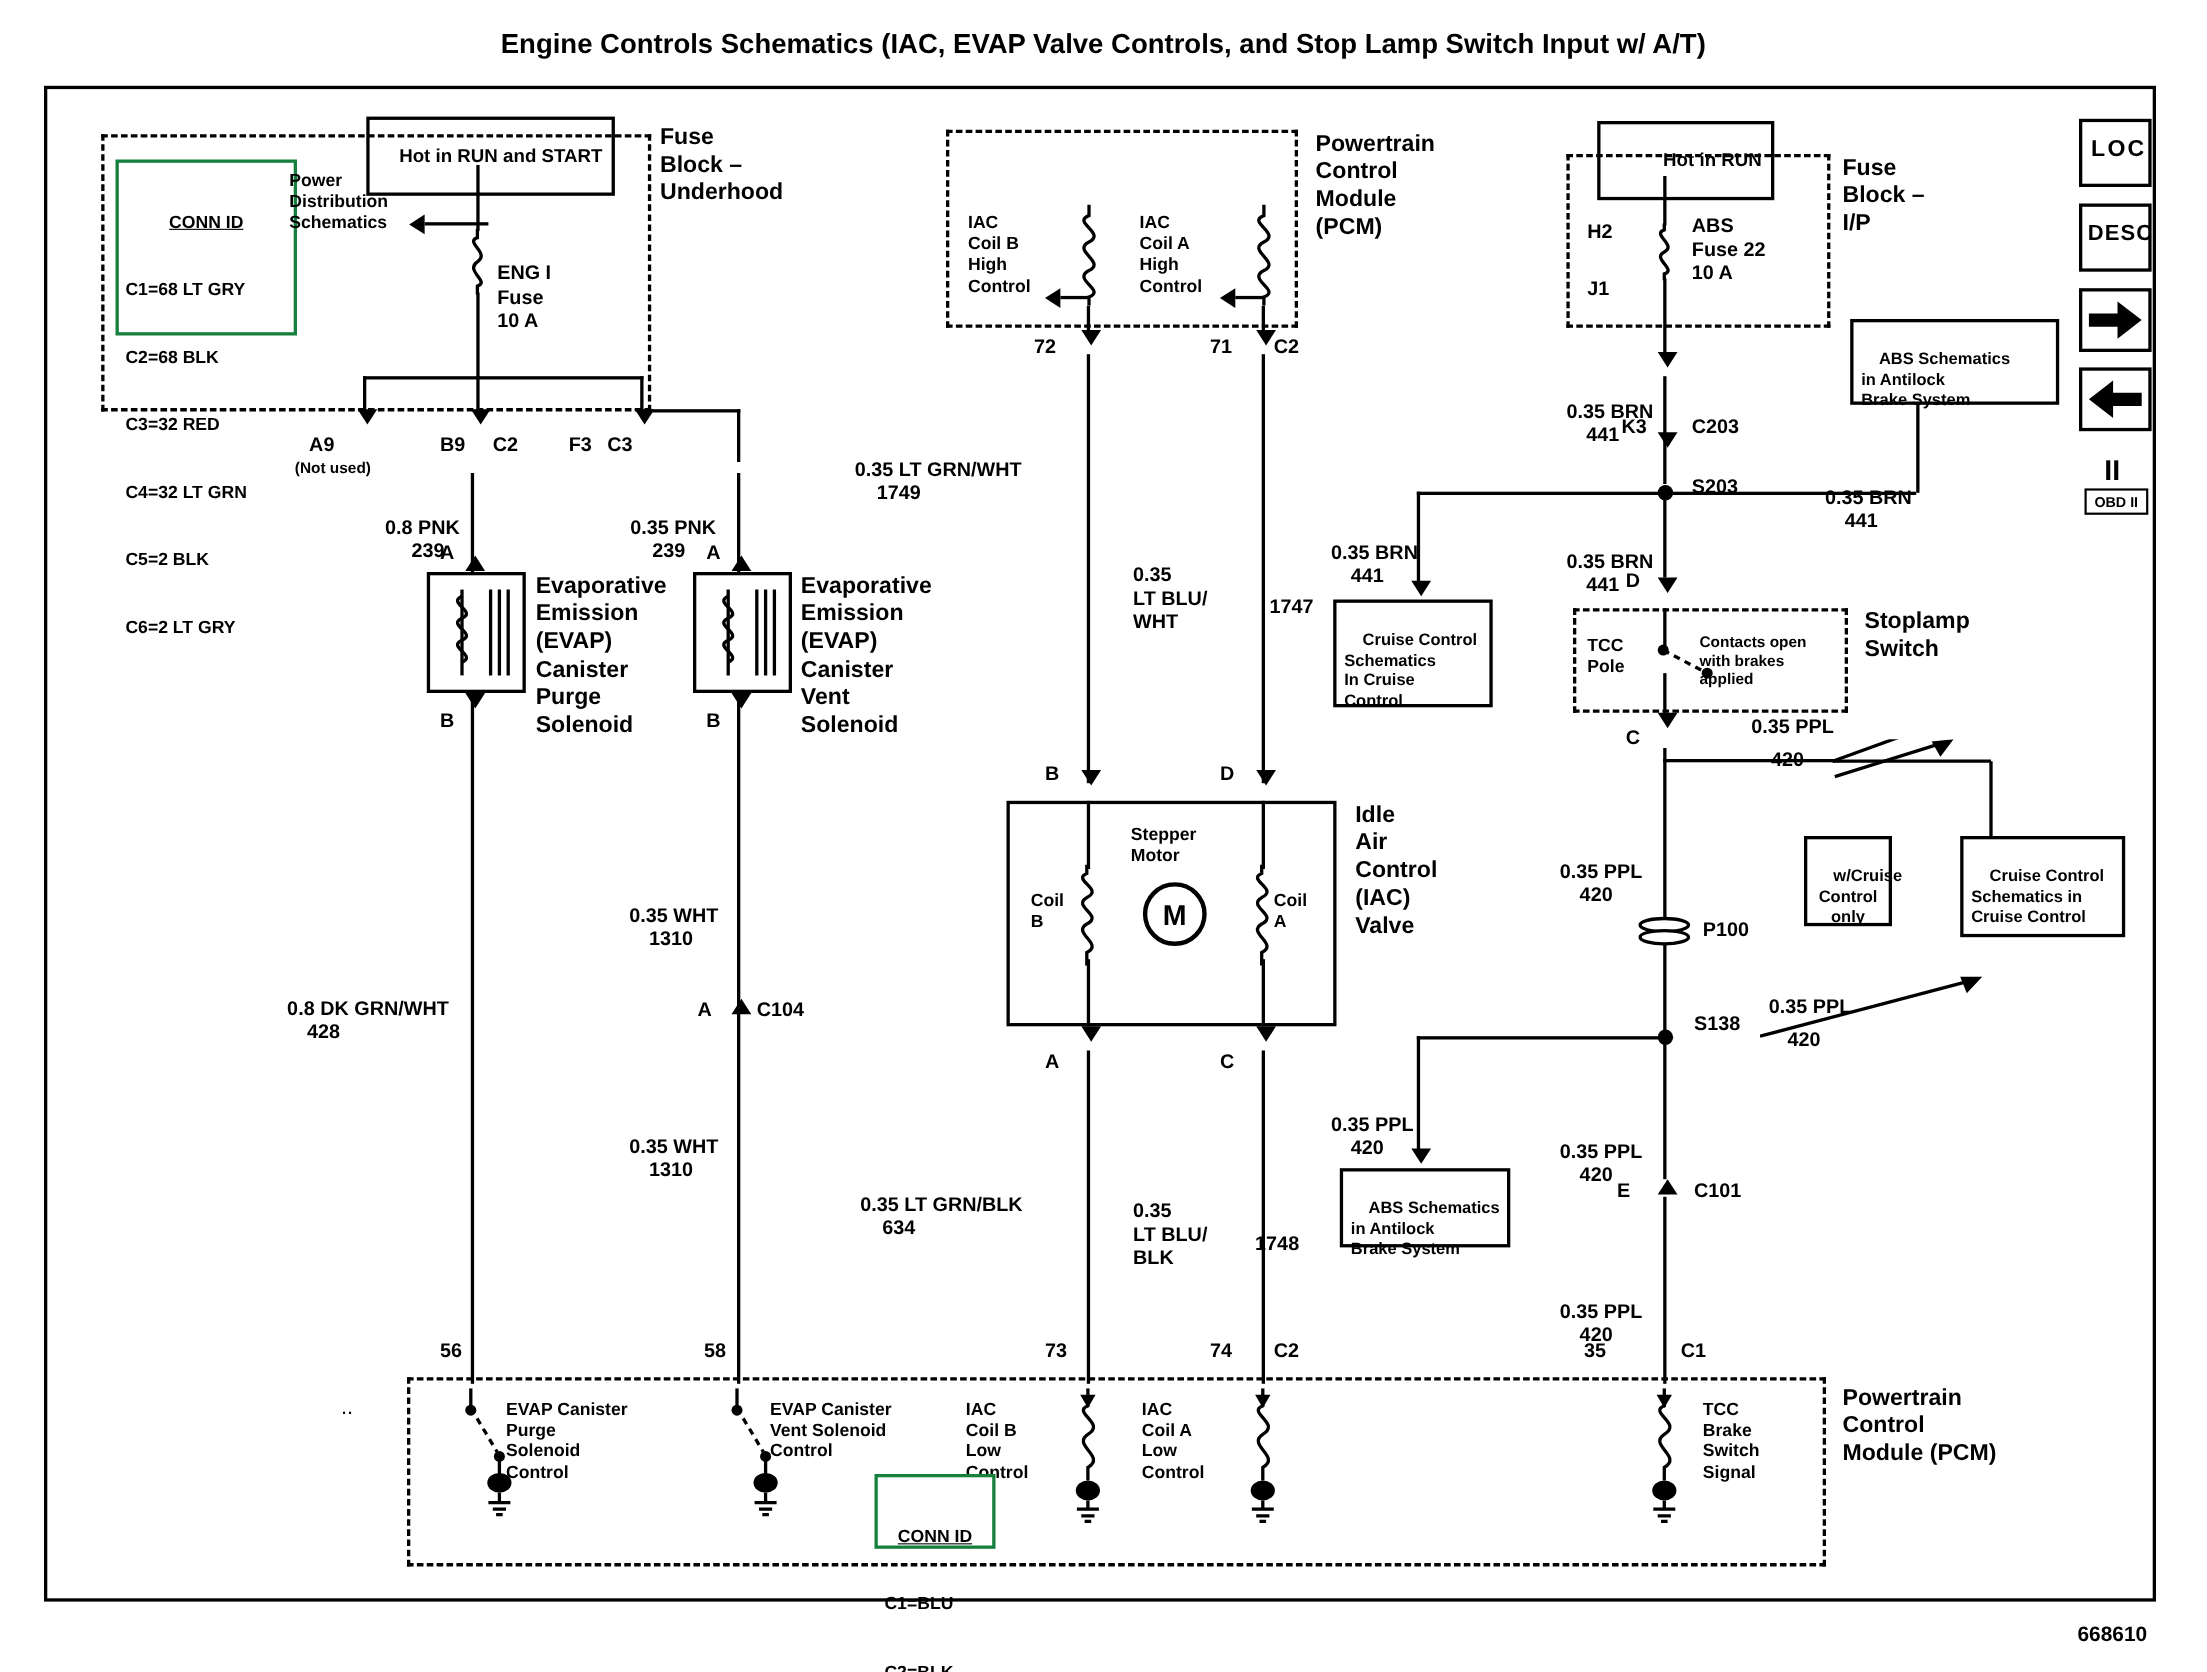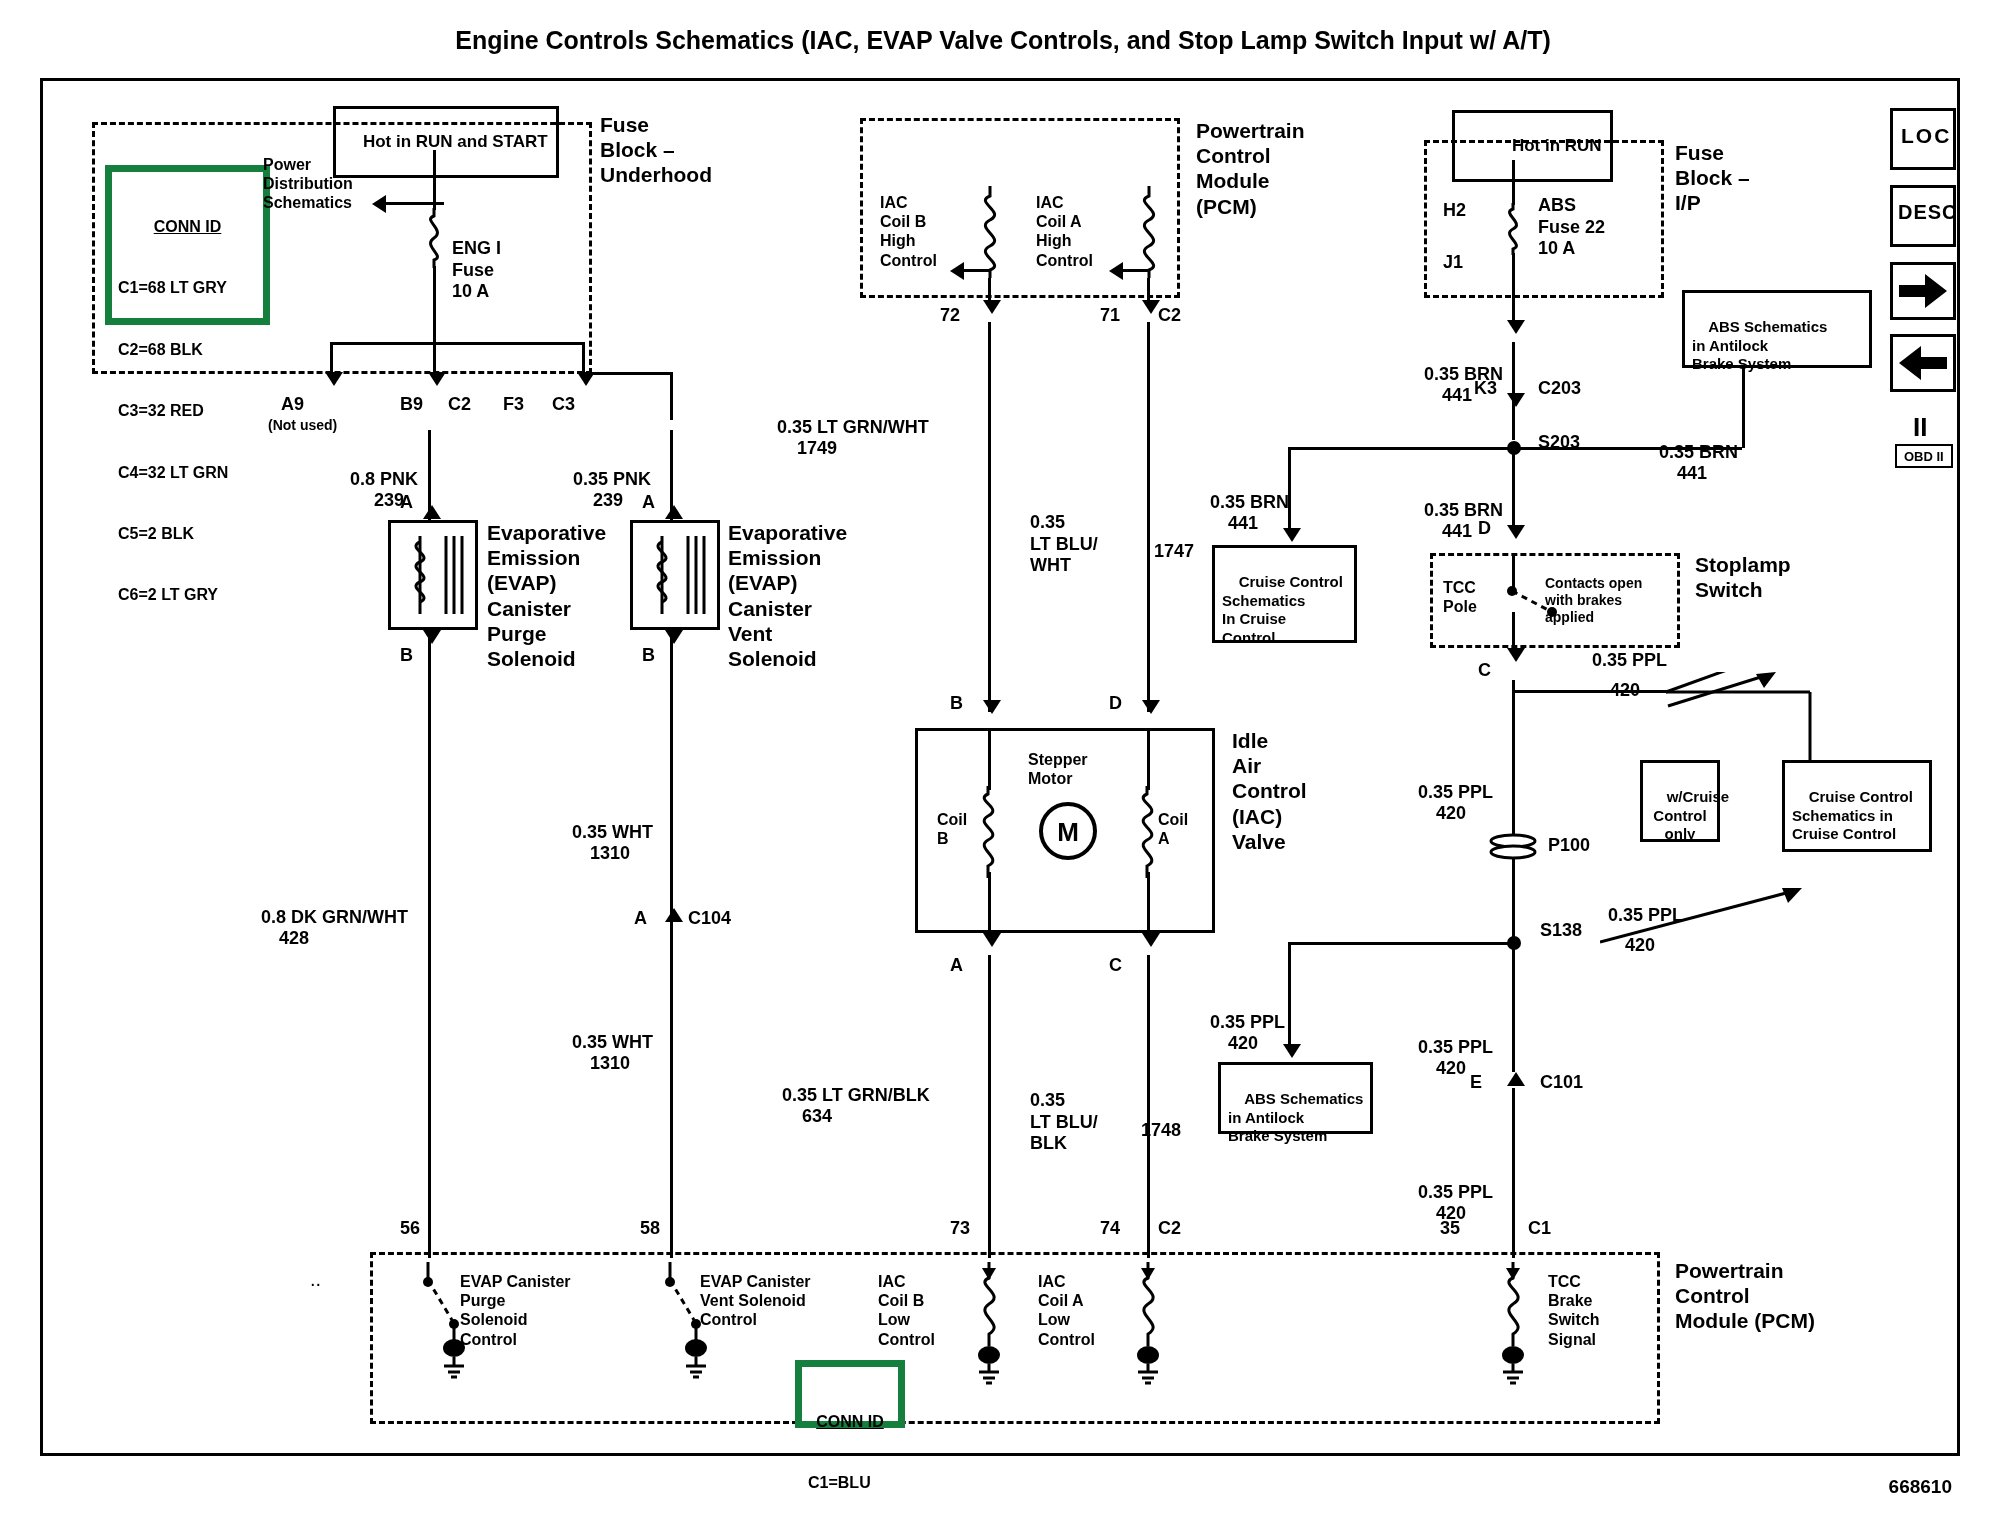--- a/index.html
+++ b/index.html
@@ -15,21 +15,21 @@
   .box{position:absolute;border:3px solid #000;box-sizing:border-box;background:#fff;}
   .boxthin{position:absolute;border:2px solid #000;box-sizing:border-box;background:#fff;}
   .lbl{position:absolute;font-size:18px;font-weight:bold;line-height:1.2;white-space:pre;}
   .sm{position:absolute;font-size:16px;font-weight:bold;line-height:1.2;white-space:pre;}
   .xs{position:absolute;font-size:14px;font-weight:bold;line-height:1.2;white-space:pre;}
   .dot{position:absolute;width:14px;height:14px;border-radius:50%;background:#000;}
   .arrowL,.arrowR,.arrowU,.arrowD{position:absolute;width:0;height:0;}
   .arrowL{border-top:9px solid transparent;border-bottom:9px solid transparent;border-right:14px solid #000;}
   .arrowU{border-left:9px solid transparent;border-right:9px solid transparent;border-bottom:14px solid #000;}
   .arrowD{border-left:9px solid transparent;border-right:9px solid transparent;border-top:14px solid #000;}
-  .idbox{position:absolute;border:7px solid #15803d;background:#fff;box-sizing:border-box;padding:4px 6px;font-size:16px;font-weight:bold;line-height:1.28;white-space:pre;margin-top:20px;}
+  .idbox{position:absolute;border:3px solid #15803d;background:#fff;box-sizing:border-box;padding:4px 6px;font-size:16px;font-weight:bold;line-height:1.28;white-space:pre;}
   .navbox{position:absolute;border:3px solid #000;background:#fff;box-sizing:border-box;}
   .refbox{position:absolute;border:3px solid #000;background:#fff;box-sizing:border-box;font-size:15px;font-weight:bold;line-height:1.25;padding:6px 7px;white-space:pre;}
   .hotlbl{position:absolute;border:3px solid #000;background:#fff;box-sizing:border-box;font-size:17px;font-weight:bold;padding:3px 8px;white-space:pre;}
   .code{position:absolute;right:54px;bottom:22px;font-size:19px;font-weight:bold;}
   svg{display:block;}
 </style>
 </head>
 <body>
 
 <div id="root">
@@ -100,21 +100,21 @@
   <div class="line v" style="left:582px;top:342px;height:32px;"></div>
 
   <div class="arrowD" style="left:325px;top:372px;"></div>
   <div class="arrowD" style="left:428px;top:372px;"></div>
   <div class="arrowD" style="left:577px;top:372px;"></div>
 
   <div class="lbl" style="left:281px;top:394px;">A9</div>
   <div class="xs" style="left:268px;top:417px;">(Not used)</div>
   <div class="lbl" style="left:400px;top:394px;">B9</div>
   <div class="lbl" style="left:448px;top:394px;">C2</div>
-  <div class="lbl" style="left:503px;top:394px;">F3</div>
+  <div class="lbl" style="left:517px;top:394px;">F3</div>
   <div class="lbl" style="left:552px;top:394px;">C3</div>
 
   <div class="lbl" style="left:330px;top:447px;">
     <span>0.8 PNK</span>
     <span style="display:inline-block;width:24px;"></span><span>239</span>
   </div>
   <div class="lbl" style="left:553px;top:447px;">
     <span>0.35 PNK</span>
     <span style="display:inline-block;width:20px;"></span><span>239</span>
   </div>

